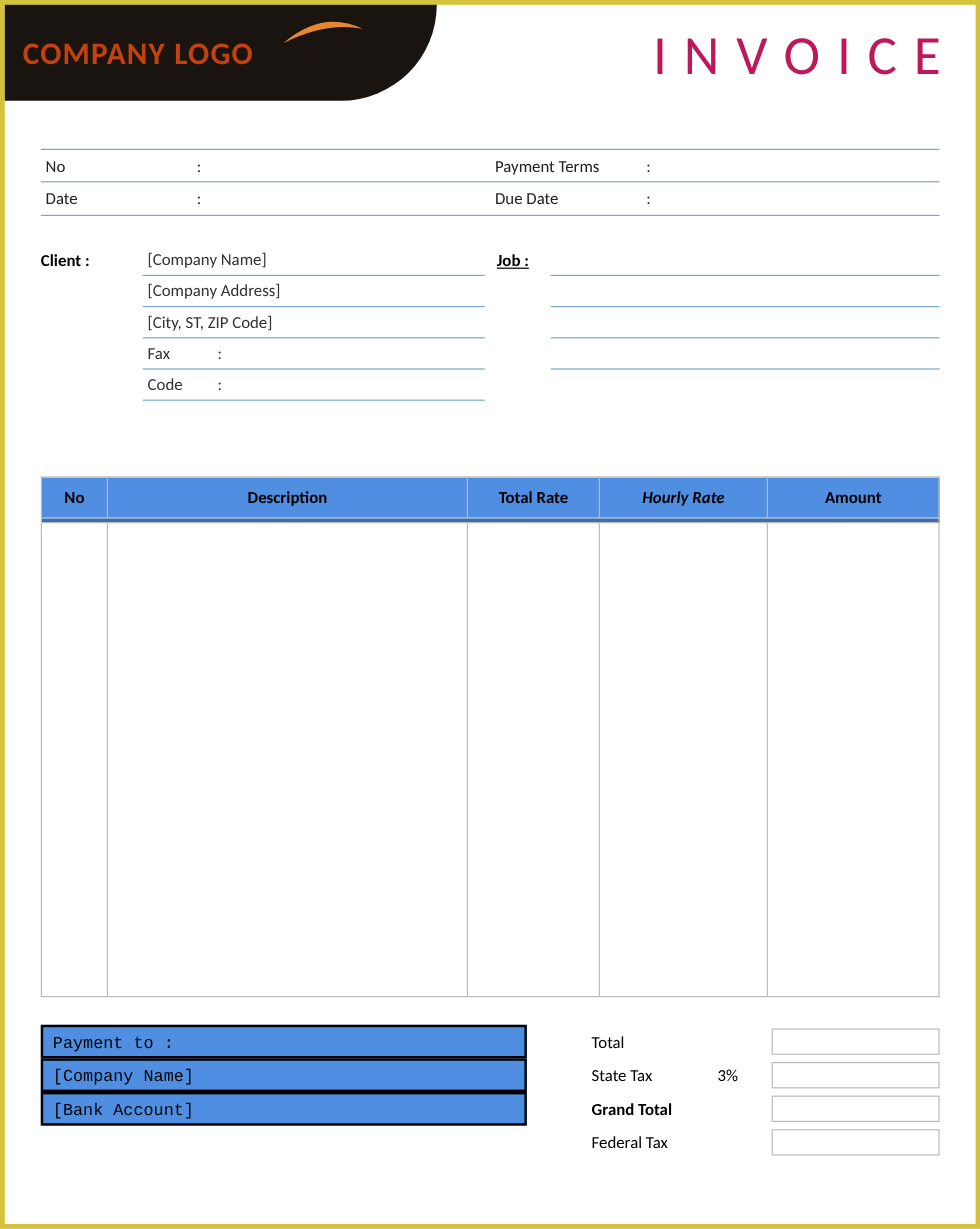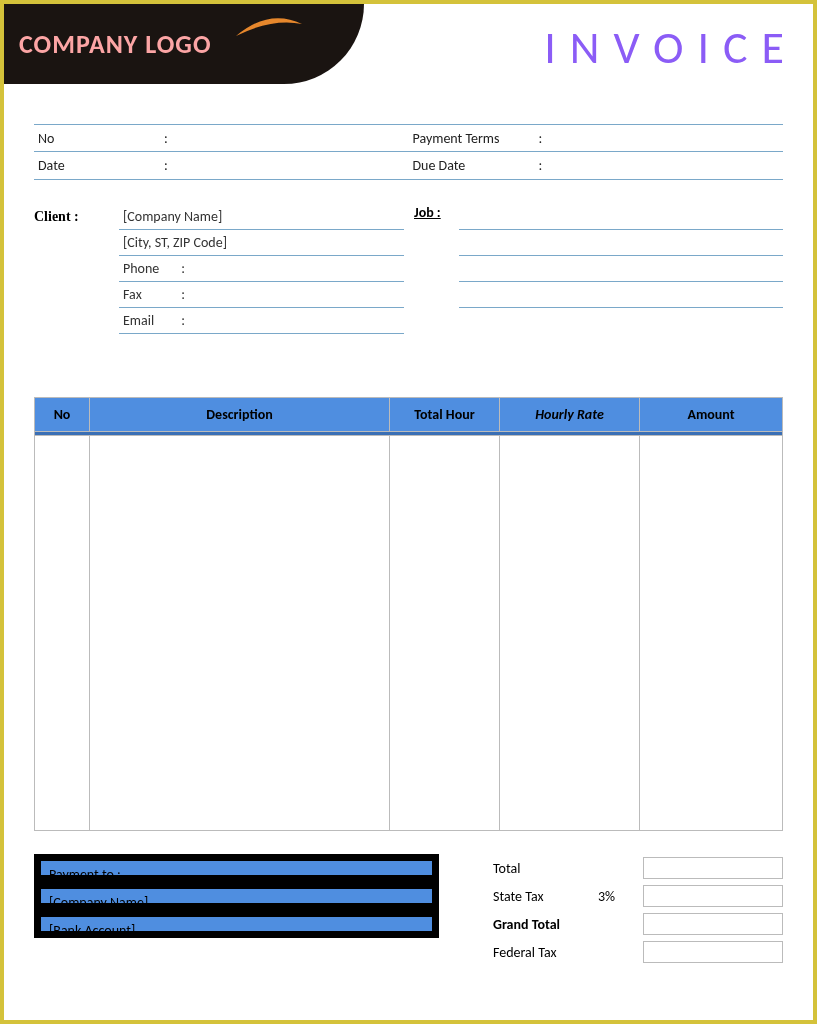--- a/index.html
+++ b/index.html
@@ -18,39 +18,39 @@
     left: 0;
     width: 360px;
     height: 80px;
     background: #1a1411;
     border-bottom-right-radius: 80px 80px;
     display: flex;
     align-items: center;
     padding-left: 15px;
   }
   .logo-text {
-    color: #fca5a5;
+    color: #c2410c;
     font-size: 26px;
     font-weight: bold;
     letter-spacing: 1px;
   }
   .logo-swoosh {
     position: absolute;
     top: 10px;
     right: 60px;
     width: 70px;
     height: 30px;
   }
   .invoice-title {
     position: absolute;
     top: 15px;
     right: 15px;
     font-size: 46px;
     letter-spacing: 14px;
-    color: #8b5cf6;
+    color: #be185d;
     font-weight: normal;
   }
   .meta {
     position: absolute;
     top: 120px;
     left: 30px;
     right: 30px;
   }
   .meta-row {
     display: flex;
@@ -65,39 +65,39 @@
   .meta-row.top { border-top: 1px solid #7aa8c9; }
   .meta-left, .meta-right { flex:1; display:flex; align-items:center;}
   .client-block {
     position: absolute;
     top: 200px;
     left: 30px;
     width: 370px;
     font-size: 14px;
   }
   .client-row { display:flex; align-items:center; height:26px;}
-  .client-label { width: 85px; font-weight:bold;font-family:Liberation Serif, serif;}
+  .client-label { width: 85px; font-weight:bold;}
   .client-field {
     flex:1;
     border-bottom:1px solid #7aa8c9;
     padding-left:4px;
     color:#333;
     height:26px;
     line-height:26px;
   }
   .client-field .sub-label{ display:inline-block; width:55px;}
   .client-field .sub-colon{ display:inline-block; width:8px;}
   .job-block {
     position:absolute;
     top:200px;
     left:410px;
     right:30px;
     font-size:14px;
   }
-  .job-row { display:flex; height:26px;text-decoration:underline;}
+  .job-row { display:flex; align-items:center; height:26px;text-decoration:underline;}
   .job-label{ width:45px; font-weight:bold;}
   .job-line{ flex:1; border-bottom:1px solid #7aa8c9; height:26px;}
   .items-table {
     position:absolute;
     top:393px;
     left:30px;
     right:30px;
     border-collapse:collapse;
     width:calc(100% - 60px);
   }
@@ -130,25 +130,26 @@
   .col-amt{}
   .payment-box{
     position:absolute;
     top:850px;
     left:30px;
     width:405px;
     font-size:14px;
   }
   .payment-row{
     background:#4f8ee0;
-    border:7px solid #000000;
+    border:2px solid #000000;
     height:28px;
     line-height:28px;
     padding-left:8px;
     color:#000;
+    font-family:Liberation Mono, monospace;
   }
   .totals{
     position:absolute;
     top:850px;
     right:30px;
     width:300px;
     font-size:14px;
   }
   .total-row{ display:flex; align-items:center; height:28px;}
   .total-label{ flex:1; padding-left:10px;}
@@ -196,40 +197,37 @@
   </div>
 </div>
 
 <div class="client-block">
   <div class="client-row">
     <span class="client-label">Client  :</span>
     <span class="client-field">[Company Name]</span>
   </div>
   <div class="client-row">
     <span class="client-label"></span>
+    <span class="client-field">[Company Address]</span>
+  </div>
+  <div class="client-row">
+    <span class="client-label"></span>
     <span class="client-field">[City, ST, ZIP Code]</span>
-  </div>
-  <div class="client-row">
-    <span class="client-label"></span>
-    <span class="client-field">
-      <span class="sub-label">Phone</span>
-      <span class="sub-colon">:</span>
-    </span>
   </div>
   <div class="client-row">
     <span class="client-label"></span>
     <span class="client-field">
       <span class="sub-label">Fax</span>
       <span class="sub-colon">:</span>
     </span>
   </div>
   <div class="client-row">
     <span class="client-label"></span>
     <span class="client-field">
-      <span class="sub-label">Email</span>
+      <span class="sub-label">Code</span>
       <span class="sub-colon">:</span>
     </span>
   </div>
 </div>
 
 <div class="job-block">
   <div class="job-row">
     <span class="job-label">Job  :</span>
     <span class="job-line"></span>
   </div>
@@ -245,21 +243,21 @@
       <span class="job-label"></span>
       <span class="job-line"></span>
     </div>
 </div>
 
 <table class="items-table">
   <thead>
     <tr>
       <th class="col-no">No</th>
       <th class="col-desc">Description</th>
-      <th class="col-hour">Total Hour</th>
+      <th class="col-hour">Total Rate</th>
       <th class="col-rate">Hourly Rate</th>
       <th class="col-amt">Amount</th>
     </tr>
     <tr class="hdr-underline">
         <td colspan="5"></td>
       </tr>
   </thead>
   <tbody>
     <tr>
       <td class="col-no"></td>

